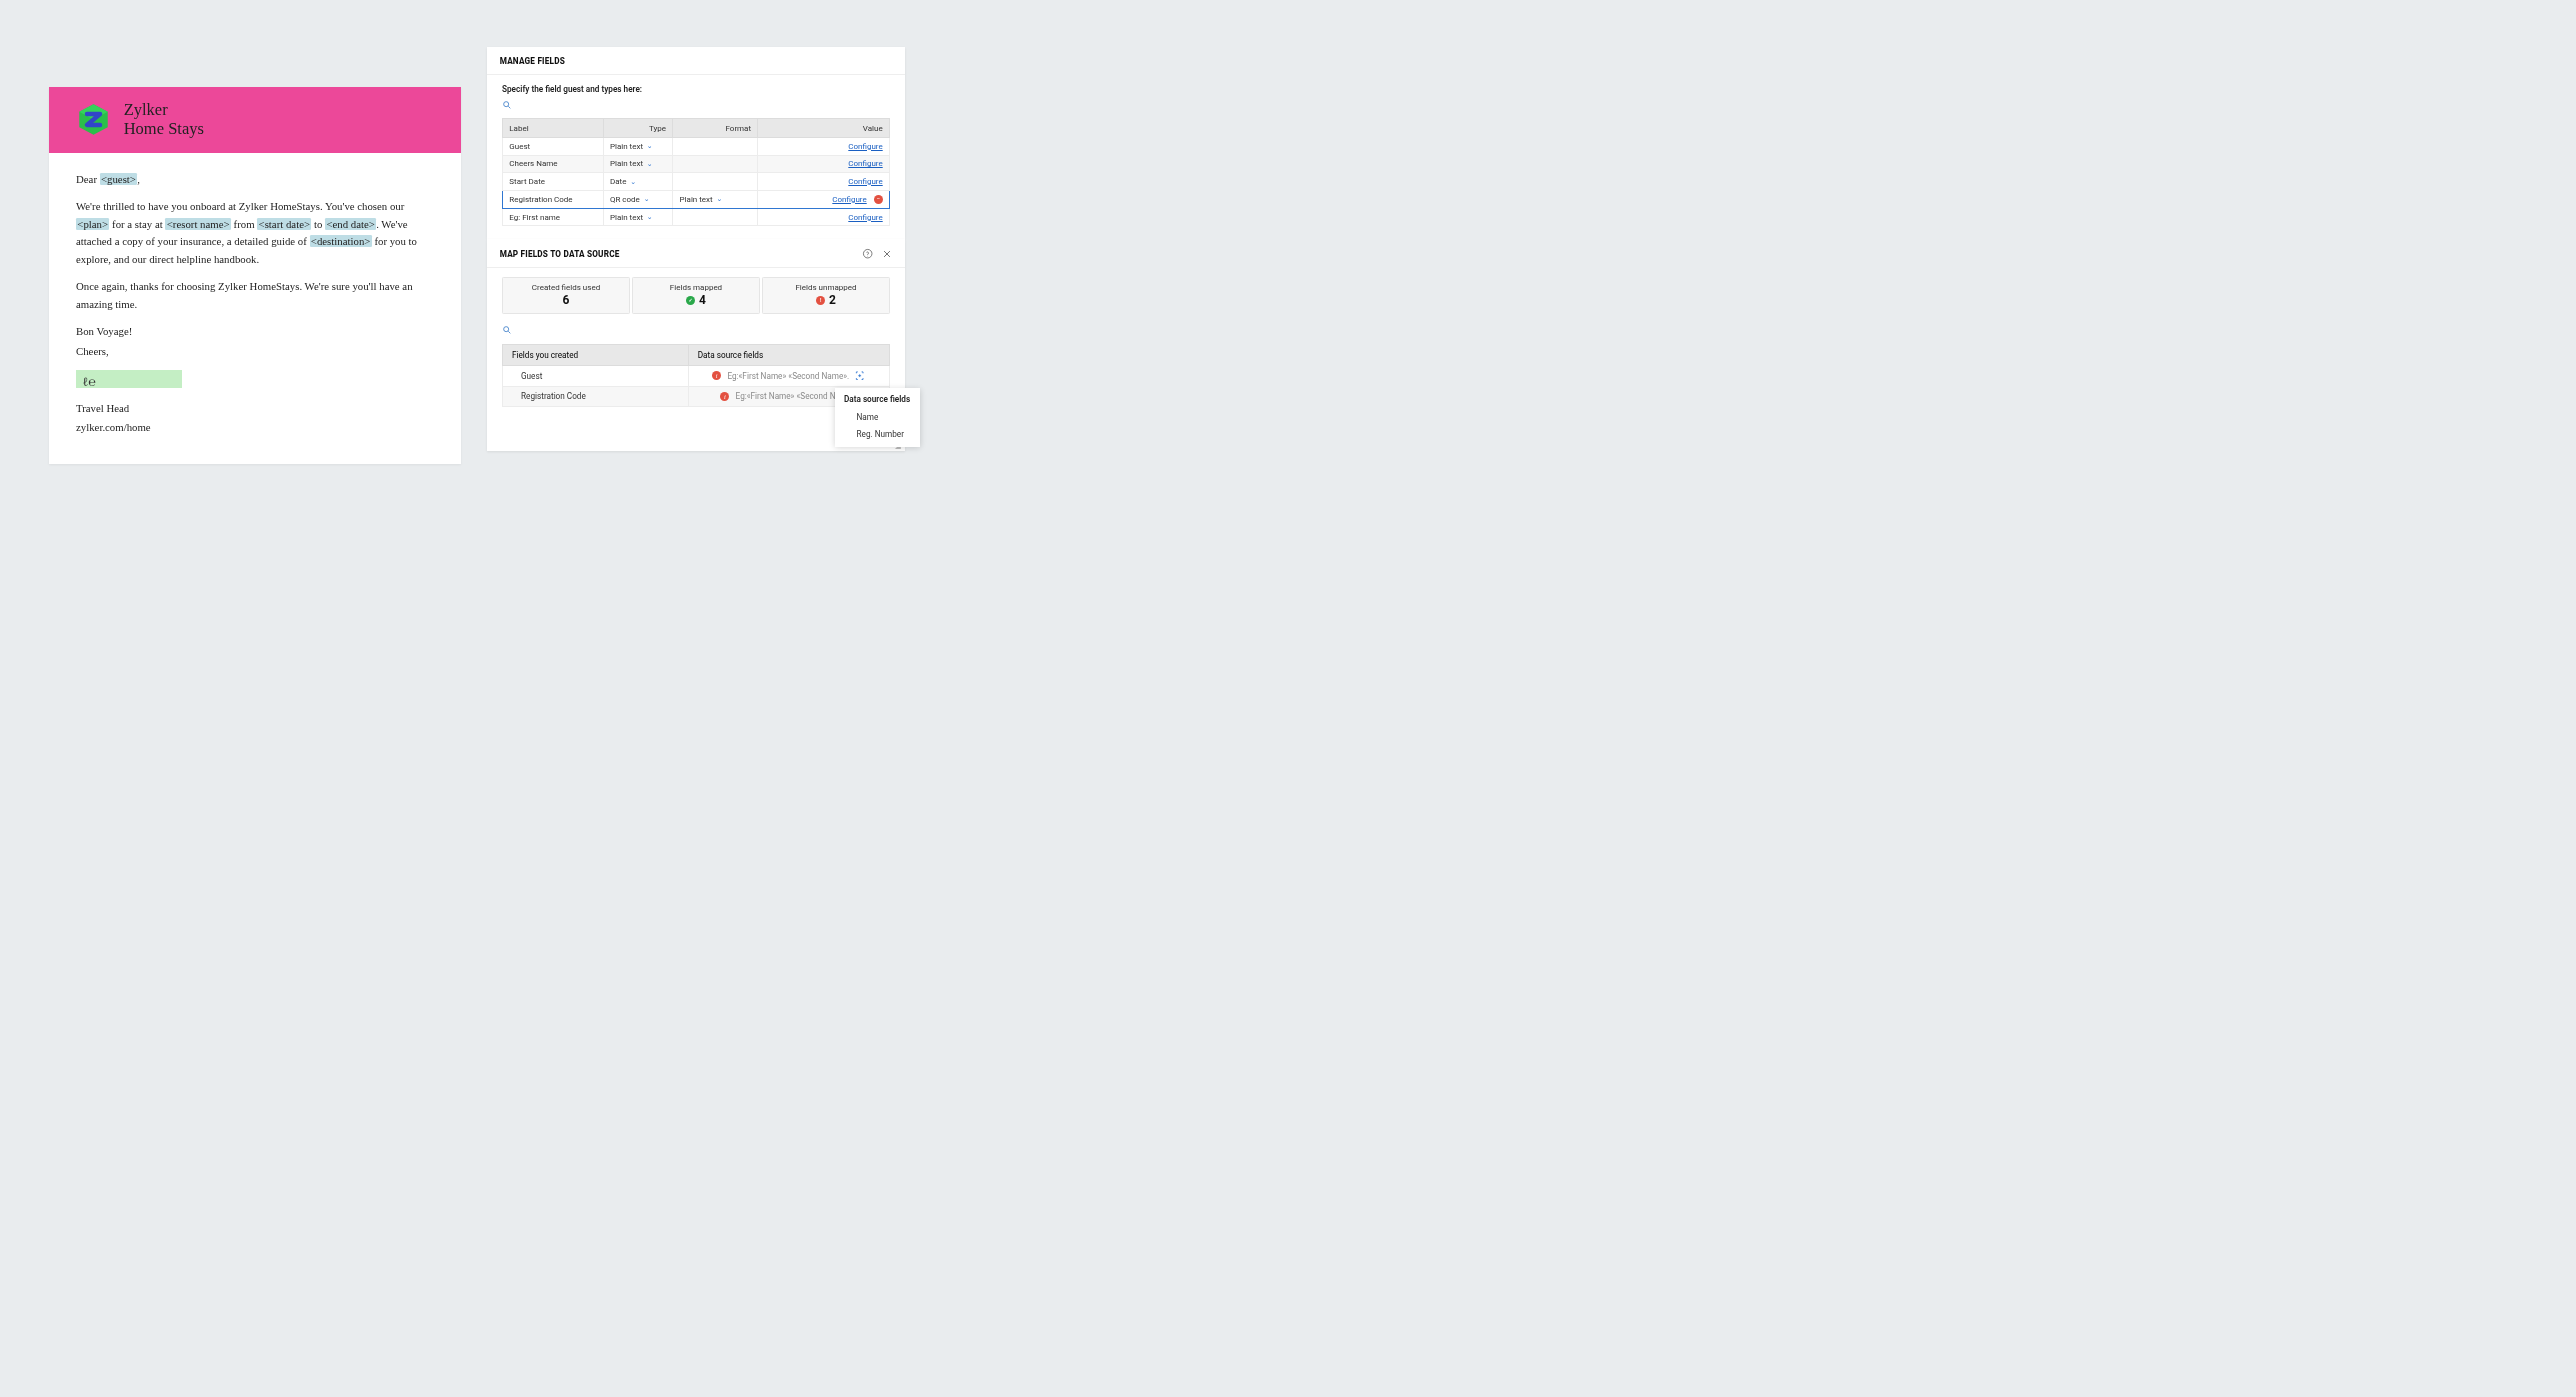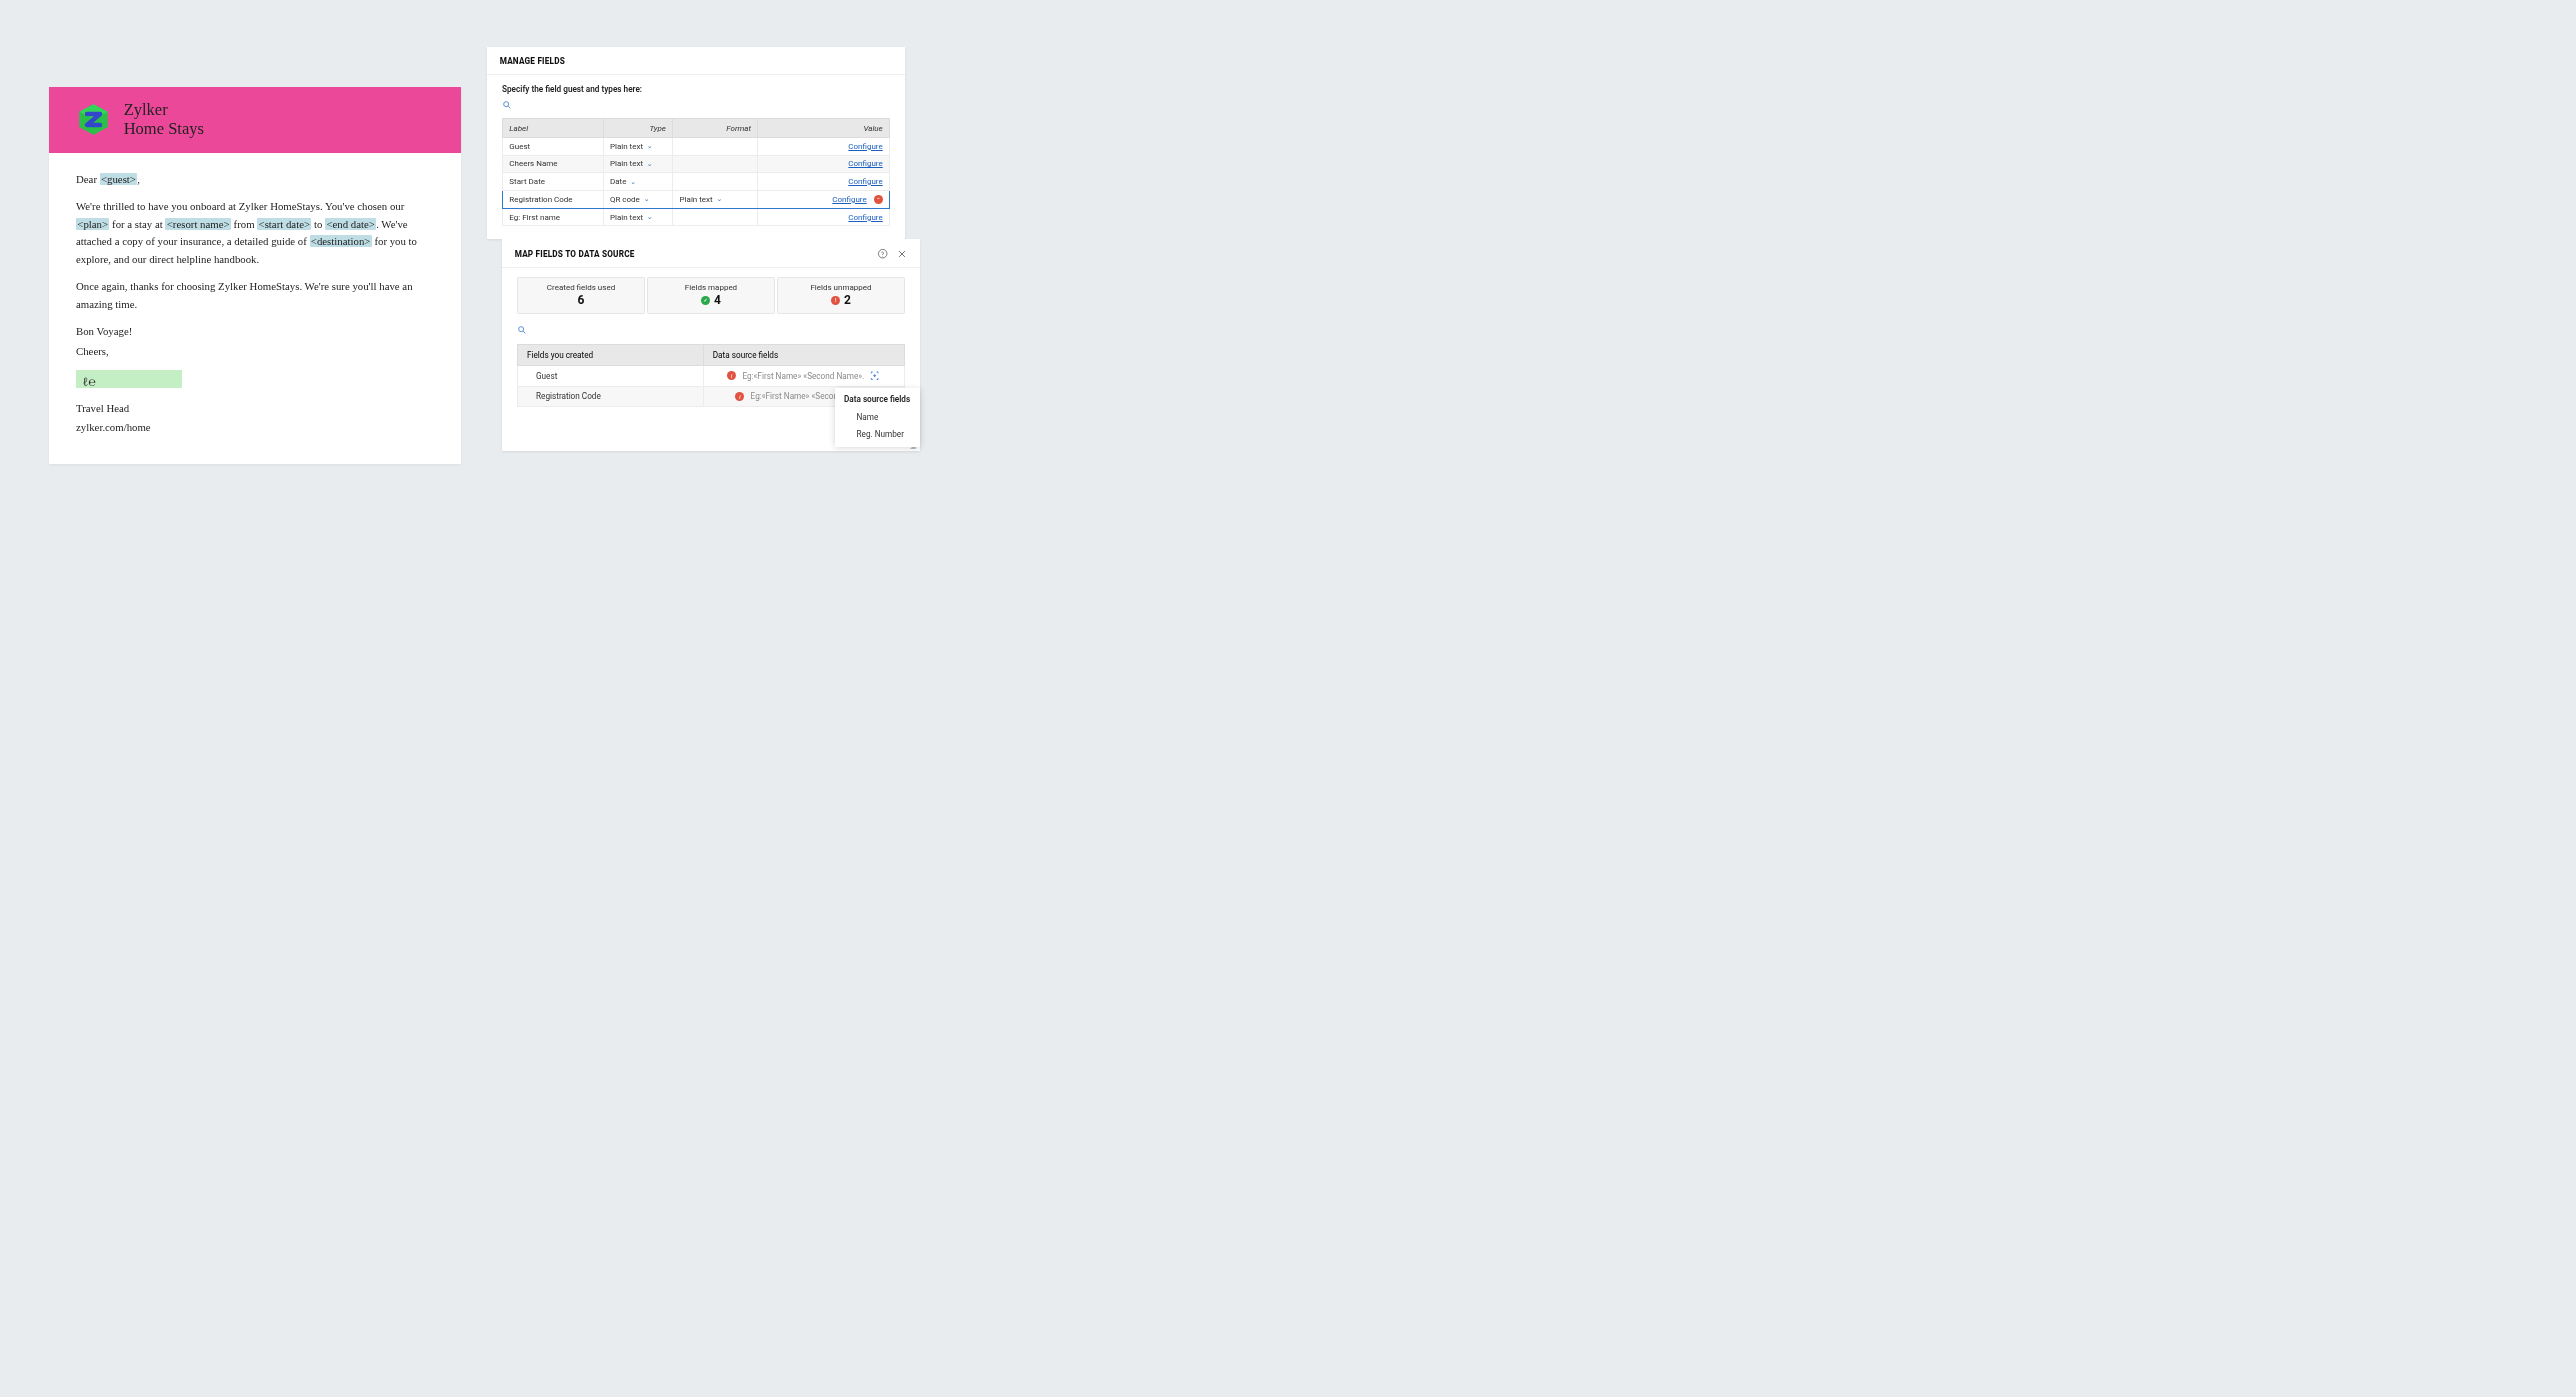--- a/index.html
+++ b/index.html
@@ -91,21 +91,20 @@
 
   
   table.fields { width: 100%; border-collapse: collapse; font-size: 8px; }
   table.fields th {
     background: #e8e8e8;
     font-weight: 400;
     color: #333;
     padding: 4.4px 6.3px;
     border: 0.6px solid #dcdcdc;
     text-align: left;
-    font-style: italic;
   }
   table.fields th.r { text-align: right; }
   table.fields td {
     padding: 3.8px 6.3px;
     border: 0.6px solid #ececec;
     color: #333;
   }
   table.fields tr:nth-child(odd) td { background: #fff; }
   table.fields tr:nth-child(even) td { background: #f7f7f7; }
   table.fields tr.active td { border-top: 0.6px solid #2f76d1; border-bottom: 0.6px solid #2f76d1; background:#fff; }
@@ -133,21 +132,20 @@
     cursor: pointer;
     vertical-align: middle;
   }
   .placeholder-text { color: #9a9a9a; }
 
   
   .map-panel {
     left: 487px;
     top: 239px;
     width: 418px;
-    margin-left: 15px;
   }
   .panel-title-row {
     display: flex;
     align-items: center;
     justify-content: space-between;
     padding: 9px 12.7px 7.6px 12.7px;
     border-bottom: 0.6px solid #eee;
   }
   .title-actions { display: flex; gap: 9px; align-items: center; color: #555; }
   .title-icon-btn { cursor: pointer; color: #555; }

